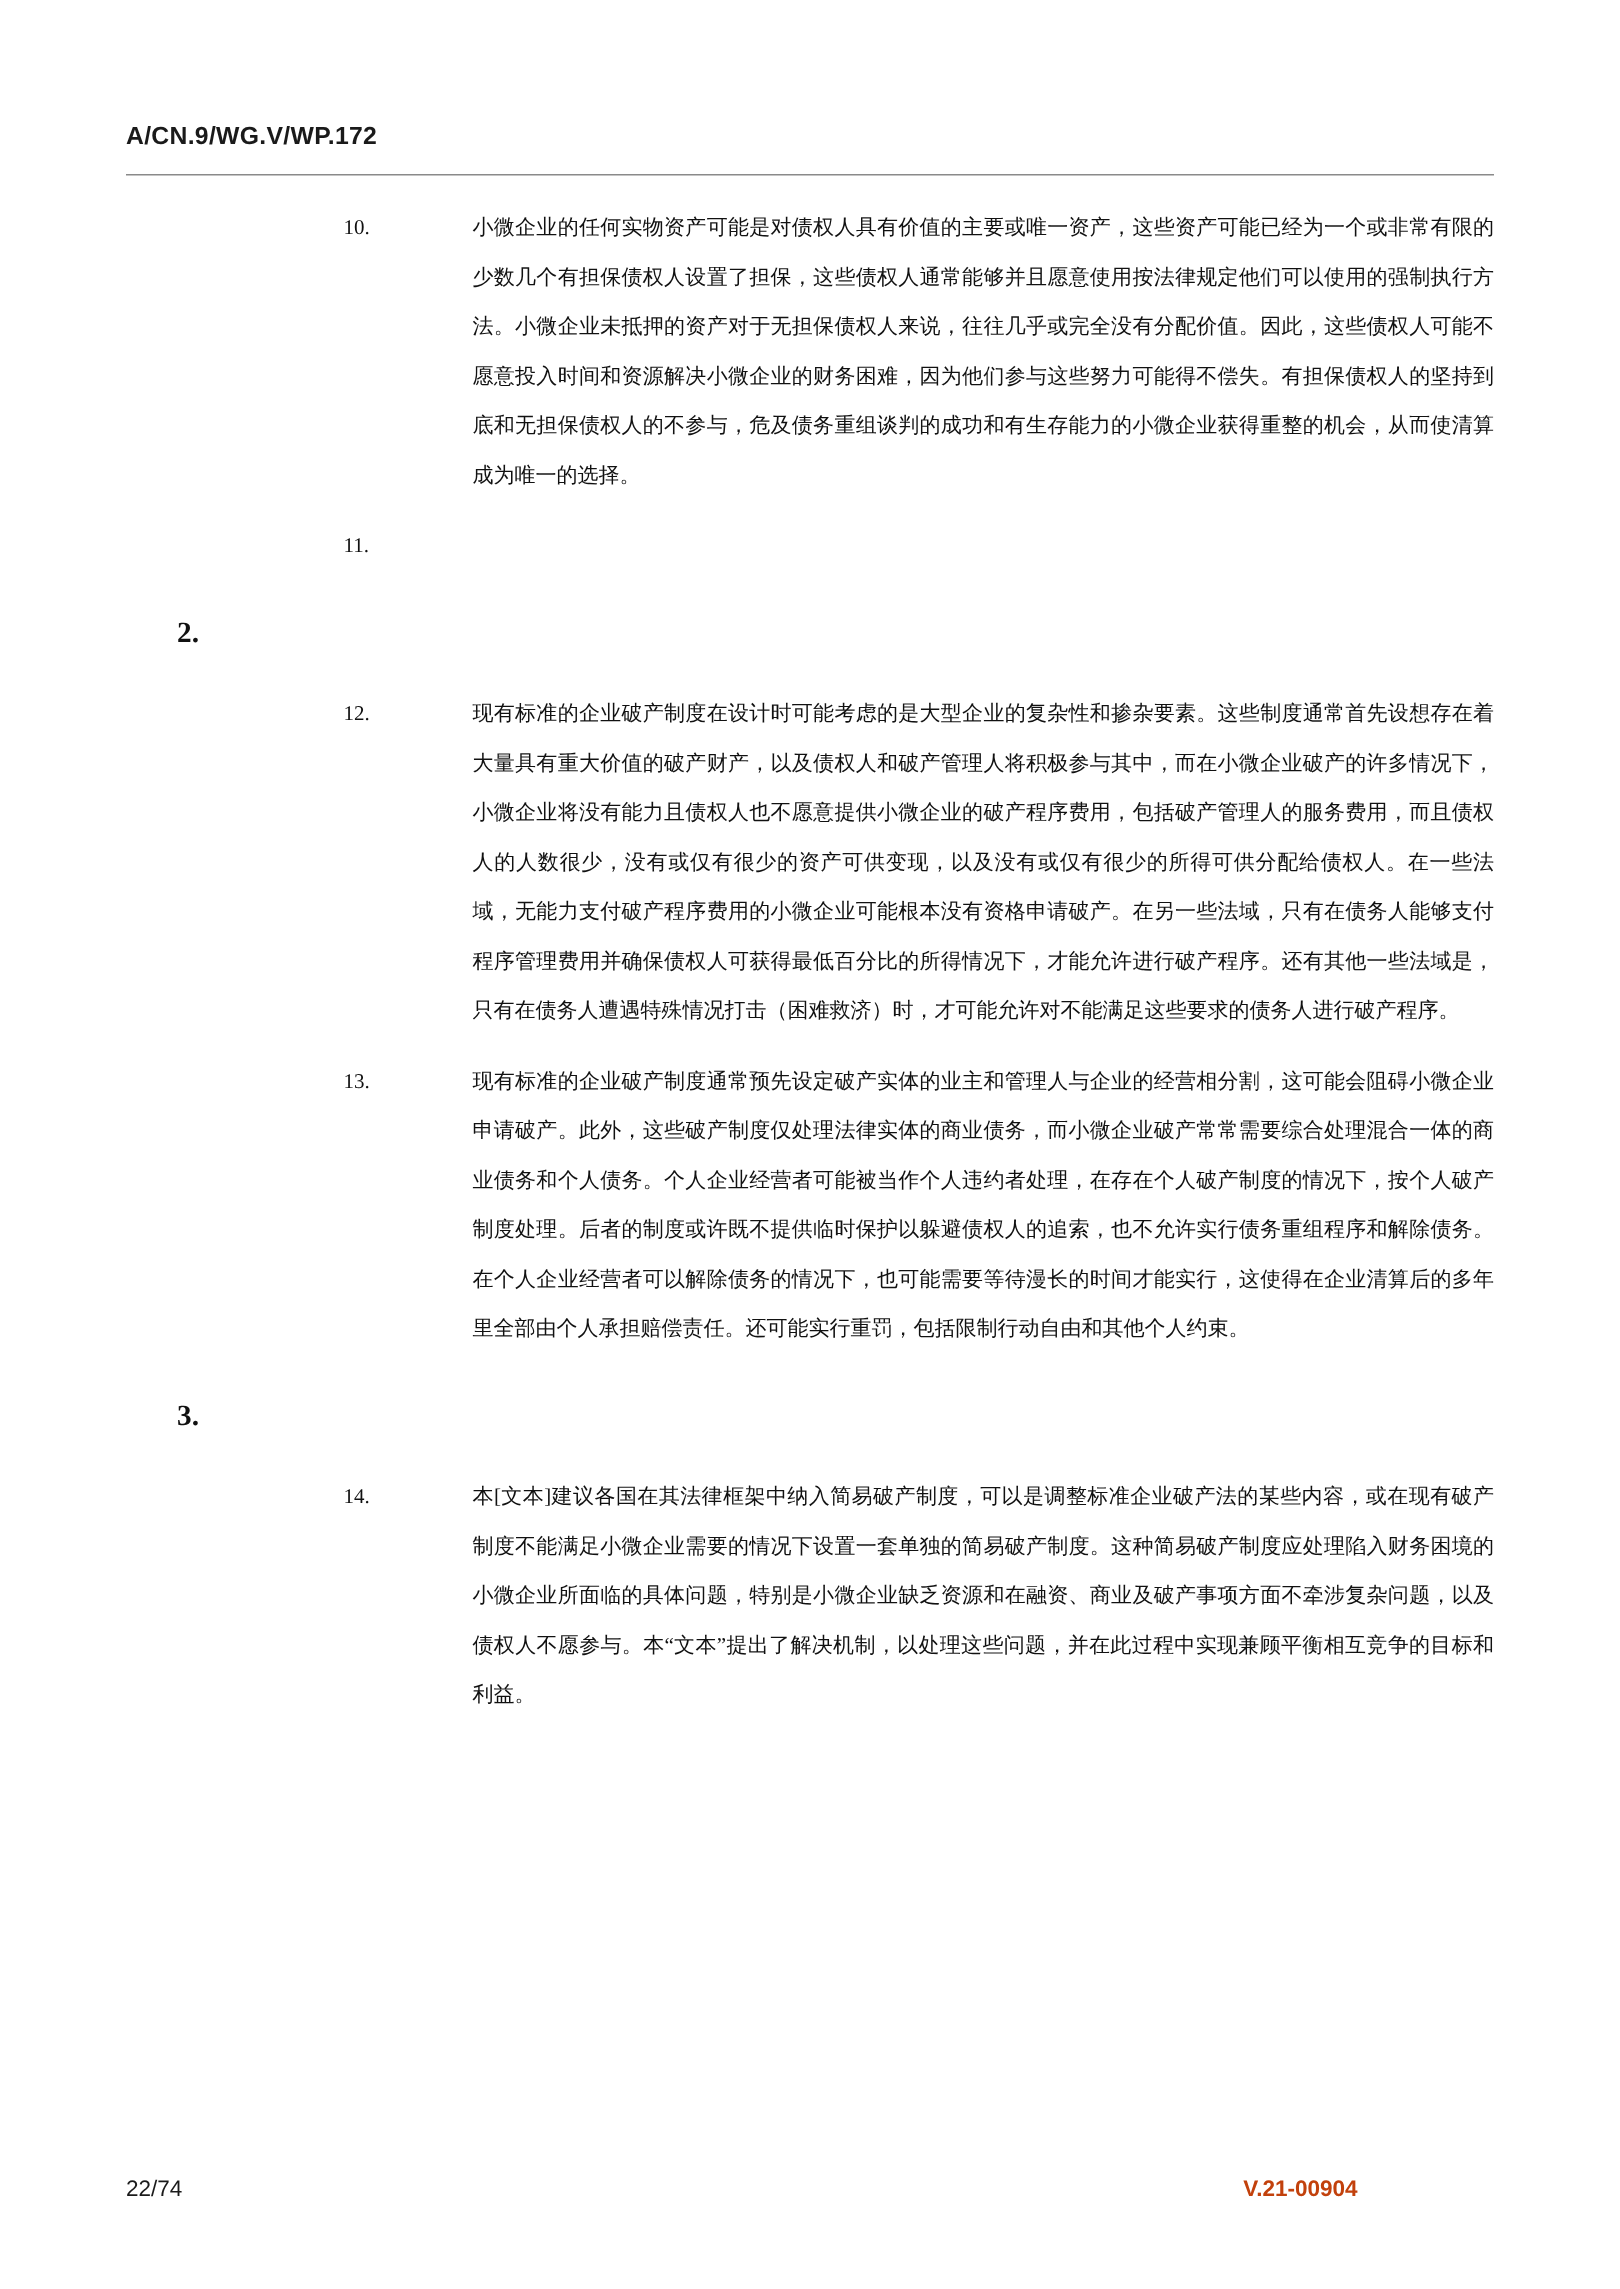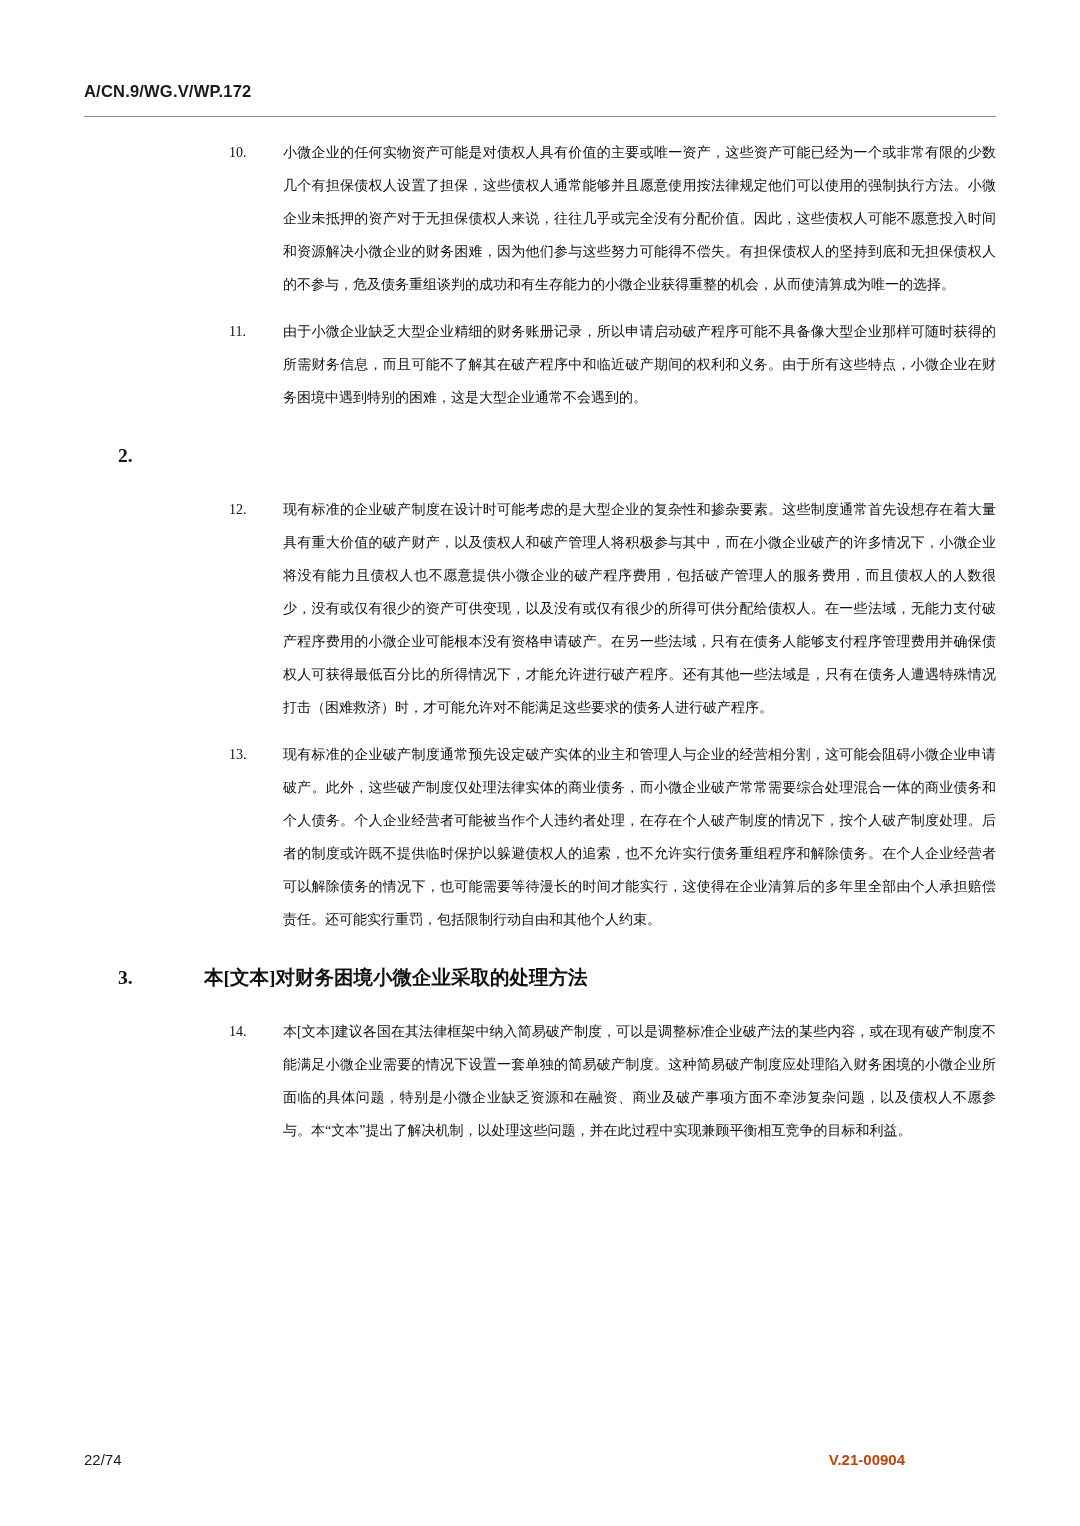--- a/index.html
+++ b/index.html
@@ -59,20 +59,21 @@
     flex: 0 0 auto;
     width: 54px;
     padding-left: 145px;
     box-sizing: content-box;
     white-space: nowrap;
   }
   .para .body {
     flex: 1 1 auto;
     text-align: justify;
     text-justify: inter-ideograph;
+    margin-left: 32px;
   }
   .section-head {
     display: flex;
     align-items: flex-start;
     margin: 26px 0 22px 0;
     font-size: 19.5px;
     line-height: 31px;
     font-weight: bold;
   }
   .section-head .sec-num {
@@ -114,40 +115,38 @@
 
   <div class="content">
 
     <div class="para">
       <span class="num">10.</span>
       <span class="body">小微企业的任何实物资产可能是对债权人具有价值的主要或唯一资产，这些资产可能已经为一个或非常有限的少数几个有担保债权人设置了担保，这些债权人通常能够并且愿意使用按法律规定他们可以使用的强制执行方法。小微企业未抵押的资产对于无担保债权人来说，往往几乎或完全没有分配价值。因此，这些债权人可能不愿意投入时间和资源解决小微企业的财务困难，因为他们参与这些努力可能得不偿失。有担保债权人的坚持到底和无担保债权人的不参与，危及债务重组谈判的成功和有生存能力的小微企业获得重整的机会，从而使清算成为唯一的选择。</span>
     </div>
 
     <div class="para">
       <span class="num">11.</span>
-      <span class="body">由于小微企业缺乏大型企业精细的财务账册记录，所以申请启动破产程序可能不具备像大型企业那样可随时获得的所需财务信息，而且可能不了解其在破产程序中和临近破产期间的权利和义务。由于所有这些特点，小微企业在财务困境中遇到特别的困难，这是大型企业通常不会遇到的。</span>
     </div>
 
     <div class="section-head">
       <span class="sec-num">2.</span>
     </div>
 
     <div class="para">
       <span class="num">12.</span>
       <span class="body">现有标准的企业破产制度在设计时可能考虑的是大型企业的复杂性和掺杂要素。这些制度通常首先设想存在着大量具有重大价值的破产财产，以及债权人和破产管理人将积极参与其中，而在小微企业破产的许多情况下，小微企业将没有能力且债权人也不愿意提供小微企业的破产程序费用，包括破产管理人的服务费用，而且债权人的人数很少，没有或仅有很少的资产可供变现，以及没有或仅有很少的所得可供分配给债权人。在一些法域，无能力支付破产程序费用的小微企业可能根本没有资格申请破产。在另一些法域，只有在债务人能够支付程序管理费用并确保债权人可获得最低百分比的所得情况下，才能允许进行破产程序。还有其他一些法域是，只有在债务人遭遇特殊情况打击（困难救济）时，才可能允许对不能满足这些要求的债务人进行破产程序。</span>
     </div>
 
     <div class="para">
       <span class="num">13.</span>
       <span class="body">现有标准的企业破产制度通常预先设定破产实体的业主和管理人与企业的经营相分割，这可能会阻碍小微企业申请破产。此外，这些破产制度仅处理法律实体的商业债务，而小微企业破产常常需要综合处理混合一体的商业债务和个人债务。个人企业经营者可能被当作个人违约者处理，在存在个人破产制度的情况下，按个人破产制度处理。后者的制度或许既不提供临时保护以躲避债权人的追索，也不允许实行债务重组程序和解除债务。在个人企业经营者可以解除债务的情况下，也可能需要等待漫长的时间才能实行，这使得在企业清算后的多年里全部由个人承担赔偿责任。还可能实行重罚，包括限制行动自由和其他个人约束。</span>
     </div>
 
     <div class="section-head">
       <span class="sec-num">3.</span>
-      <span class="sec-title">本[文本]对财务困境小微企业采取的处理方法</span>
     </div>
 
     <div class="para">
       <span class="num">14.</span>
       <span class="body">本[文本]建议各国在其法律框架中纳入简易破产制度，可以是调整标准企业破产法的某些内容，或在现有破产制度不能满足小微企业需要的情况下设置一套单独的简易破产制度。这种简易破产制度应处理陷入财务困境的小微企业所面临的具体问题，特别是小微企业缺乏资源和在融资、商业及破产事项方面不牵涉复杂问题，以及债权人不愿参与。本“文本”提出了解决机制，以处理这些问题，并在此过程中实现兼顾平衡相互竞争的目标和利益。</span>
     </div>
 
   </div>
 
   <div class="footer-left">22/74</div>

